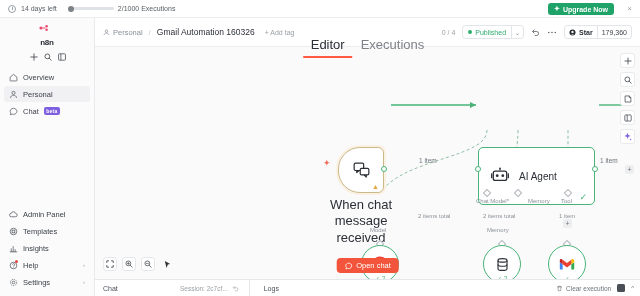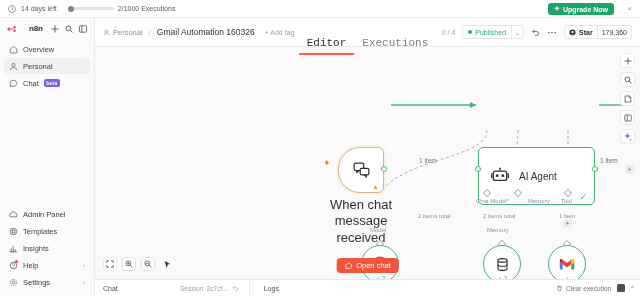--- a/index.html
+++ b/index.html
@@ -45,21 +45,21 @@
   .body { flex: 1; display: flex; min-height: 0; }
 
   
   .sidebar {
     width: 95px; flex: 0 0 95px;
     background: #fbfbfb;
     border-right: 1px solid #e9eaec;
     display: flex; flex-direction: column;
     padding-top: 6px;
   }
-  .logo-row { display: flex; align-items: center; padding: 0 7px 8px 7px; gap: 6px; }
+  .logo-row { display: flex; align-items: center; padding: 0 7px 8px 7px; gap: 6px; flex-direction: column; }
   .logo-mark { display: flex; align-items: center; gap: 1px; }
   .logo-text { font-size: 8px; font-weight: bold; color: #2b2f36; letter-spacing: -0.2px; }
   .logo-icons { display: flex; align-items: center; gap: 6px; margin-left: 2px; }
   .ic { color: #4b5058; cursor: pointer; display: flex; }
   .nav-list { display: flex; flex-direction: column; gap: 1px; padding: 0 4px; }
   .nav-item {
     display: flex; align-items: center; gap: 5px;
     padding: 3.5px 5px; border-radius: 3px;
     font-size: 7.5px; color: #3a3f47; cursor: pointer;
     position: relative;
@@ -99,22 +99,22 @@
   .star-group { display: flex; align-items: center; border: 1px solid #e3e5e8; border-radius: 3px; height: 14px; overflow: hidden; }
   .star-left { display: flex; align-items: center; gap: 3px; padding: 0 4px; font-size: 7px; color: #2b2f36; font-weight: bold; }
   .star-count { border-left: 1px solid #e3e5e8; padding: 0 4px; font-size: 7px; color: #3a3f47; height: 100%; display: flex; align-items: center; }
 
   
   .tabs {
     position: absolute; top: 16px; left: 50%; transform: translateX(-50%);
     display: flex; gap: 0; z-index: 6;
   }
   .tab {
-    font-size: 11px; padding: 3px 8px 4px 8px;
-    color: #7d8287; cursor: pointer; border-bottom: 2px solid transparent; font-family: Liberation Mono, monospace;
+    font-size: 13px; padding: 3px 8px 4px 8px;
+    color: #7d8287; cursor: pointer; border-bottom: 2px solid transparent;
   }
   .tab.active { color: #2b2f36; border-bottom-color: #ff5a43; }
 
   
   .canvas {
     flex: 1; position: relative; min-height: 0;
     background-color: #fafafa;
     background-image: radial-gradient(#dcdee1 0.6px, transparent 0.6px);
     background-size: 10px 10px;
     border-top: 1px solid #ebedf0;

